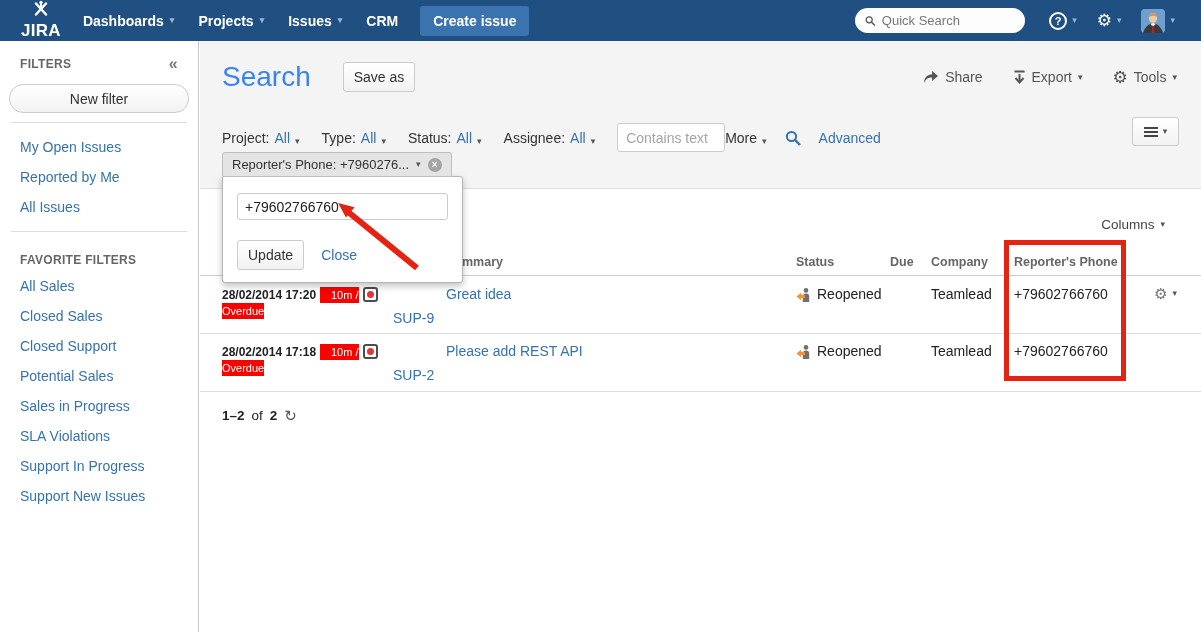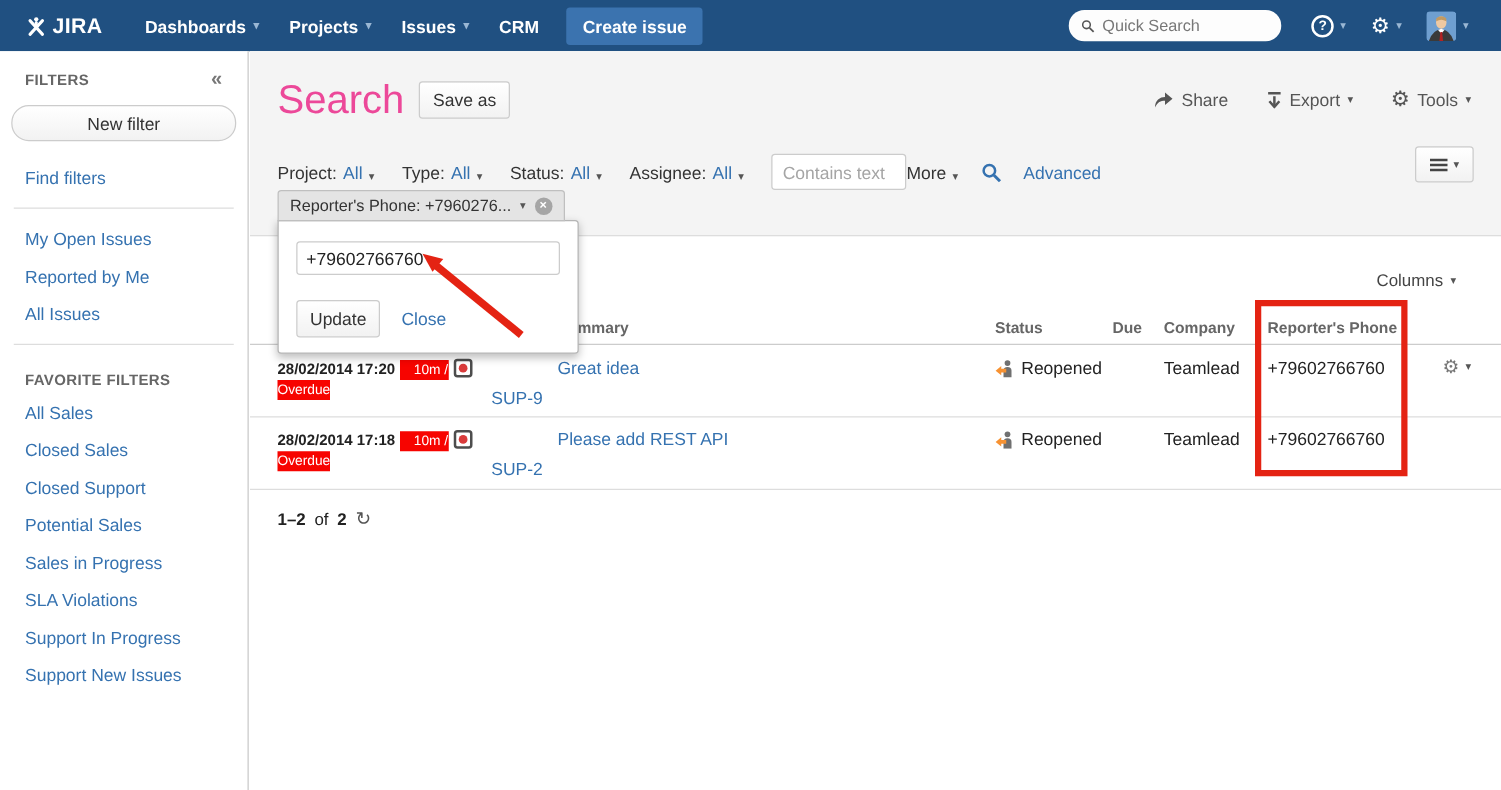--- a/index.html
+++ b/index.html
@@ -3,21 +3,21 @@
 <meta charset="utf-8">
 <style>
   * { margin:0; padding:0; box-sizing:border-box; }
   body { font-family:"Liberation Sans", sans-serif; }
   .app { position:relative; width:1201px; height:632px; background:#fff; overflow:hidden; }
 
   
   .topbar { position:absolute; top:0; left:0; width:100%; height:41px; background:#205081;
             display:flex; align-items:center; padding:0 18px 0 21px; color:#fff; }
   .brand { display:flex; align-items:center; gap:5px; font-size:17px; font-weight:bold;
-           letter-spacing:.3px; margin-right:22px; cursor:pointer; }
+           letter-spacing:.3px; margin-right:10px; cursor:pointer;flex-direction:column; }
   .topnav-item { font-size:14px; font-weight:600; padding:0 12px; height:41px; display:flex;
                  align-items:center; gap:6px; cursor:pointer; white-space:nowrap; }
   .caret { font-size:9px; line-height:1; }
   .topbar .caret { color:#9ab7d4; }
   .create-btn { background:#3b73af; border:none; border-radius:3px; color:#fff; font-weight:600;
                 font-size:14px; padding:7px 13px; margin-left:10px; cursor:pointer;
                 font-family:"Liberation Sans",sans-serif; }
   .quicksearch { margin-left:auto; width:170px; height:25px; background:#fdfdfd; border-radius:13px;
                  display:flex; align-items:center; padding:0 10px; gap:6px; }
   .quicksearch input { border:none; outline:none; background:transparent; font-size:13px;
@@ -43,21 +43,21 @@
                cursor:pointer; }
   .side-link.first { margin-top:14px; }
   .side-divider { border:none; border-top:1px solid #ddd; margin:9px 2px; }
   .fav-head { padding-top:12px; padding-bottom:4px; }
 
   
   .main { position:absolute; left:200px; top:41px; width:1001px; bottom:0; background:#fff; }
   .main-top { position:absolute; top:0; left:0; right:0; height:148px; background:#f4f4f4;
               border-bottom:1px solid #ddd; }
   .title-row { position:absolute; top:20px; left:22px; right:24px; display:flex; align-items:center; }
-  .page-title { font-size:32px; font-weight:400; color:#ec4899; margin-right:12px; }
+  .page-title { font-size:28px; font-weight:400; color:#3b82f6; margin-right:32px; }
   .btn { background:linear-gradient(#fff,#f2f2f2); border:1px solid #ccc; border-radius:3px;
          font-size:14px; color:#333; padding:6px 10px; cursor:pointer;
          font-family:"Liberation Sans",sans-serif; }
   .header-ops { margin-left:auto; display:flex; align-items:center; gap:30px; }
   .op { display:flex; align-items:center; gap:6px; color:#555; font-size:14px; cursor:pointer; }
   .op .caret { color:#555; }
 
   .filter-row { position:absolute; top:82px; left:22px; right:22px; display:flex;
                 align-items:center; font-size:14px; color:#333; }
   .fdrop { display:flex; align-items:flex-end; gap:5px; margin-right:22px; cursor:pointer; white-space:nowrap; }
@@ -189,21 +189,20 @@
       </div>
     </div>
   </header>
 
   <aside class="sidebar">
     <div class="side-head">
       <span>FILTERS</span>
       <span class="collapse">«</span>
     </div>
     <button class="new-filter">New filter</button>
-    <a class="side-link first">Find filters</a>
     <hr class="side-divider">
     <a class="side-link">My Open Issues</a>
     <a class="side-link">Reported by Me</a>
     <a class="side-link">All Issues</a>
     <hr class="side-divider">
     <div class="side-head fav-head">
       <span>FAVORITE FILTERS</span>
     </div>
     <a class="side-link">All Sales</a>
     <a class="side-link">Closed Sales</a>

